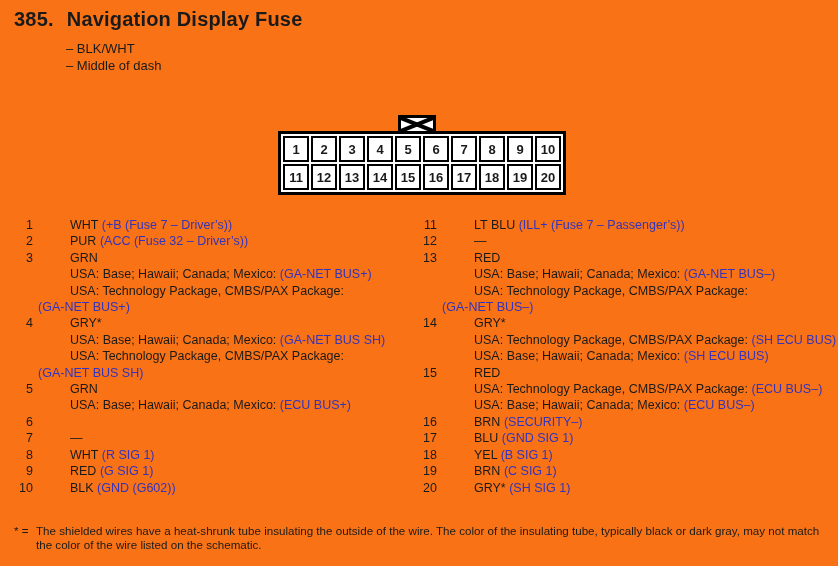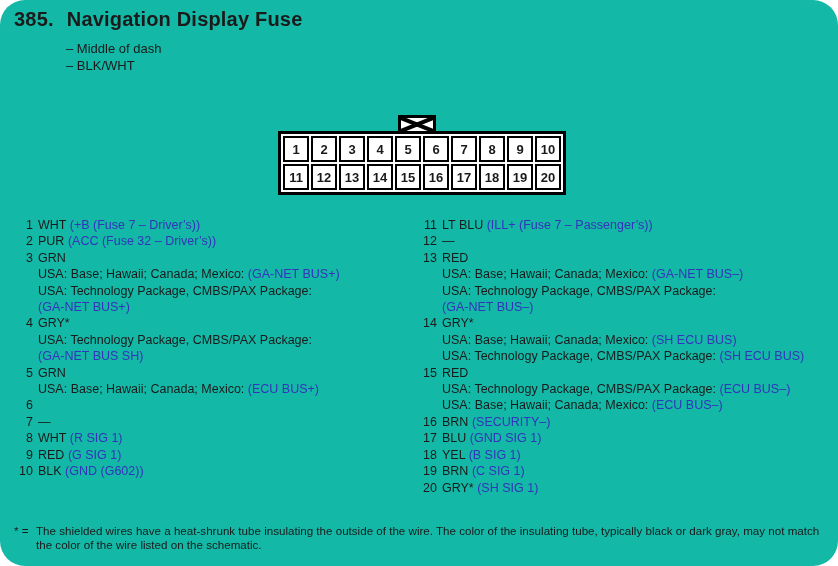--- a/index.html
+++ b/index.html
@@ -1,18 +1,18 @@
 <!DOCTYPE html>
 <html style="--blue: #3333bb;"><head>
 <meta charset="utf-8">
 <style>
   html,body{margin:0;padding:0;background:#fff;}
   .page{
-    position:relative;width:838px;height:566px;background:#14b8a6;
-    font-family:"Liberation Sans",sans-serif;color:#1a1a1a;overflow:hidden;border-radius:25px;
+    position:relative;width:838px;height:566px;background:#f97316;
+    font-family:"Liberation Sans",sans-serif;color:#1a1a1a;overflow:hidden;
   }
   .hdr{position:absolute;left:14px;top:8px;display:flex;gap:13px;
        font-weight:bold;font-size:20px;letter-spacing:.2px;}
   .bullets{position:absolute;left:66px;top:40px;font-size:13px;line-height:17px;}
   .bullet-line{white-space:pre;}
 
   
   .connector{position:absolute;left:278px;top:115px;width:290px;height:82px;}
   .key{position:absolute;left:120px;top:0;width:38px;height:19px;
        border:3px solid #000;background:#fff;z-index:2;box-sizing:border-box;}
@@ -26,41 +26,41 @@
 
   
   .pincol{position:absolute;top:217px;font-size:12.5px;line-height:16.4px;}
   #pins-left{left:14px;width:400px;}
   #pins-right{left:418px;width:414px;}
   .pin{display:flex;}
   .pin-num{flex:0 0 19px;text-align:right;margin-right:5px;white-space:pre;}
   .pin-lines{min-width:0;}
   .pin-line{white-space:pre;}
   .blue{color:var(--blue,#3333bb);}
-  .blk{color:#1a1a1a;}
+  .blk{color:#1a1a1a;margin-left:32px;}
 
   
   .footnote{position:absolute;left:14px;top:524px;width:814px;display:flex;
             font-size:11.6px;line-height:13.6px;}
   .fn-marker{flex:0 0 22px;white-space:pre;}
   .fn-text{flex:1;}
 </style>
 </head>
 <body>
 
 <div class="page">
 
   <div class="hdr">
     <span>385.</span>
     <span>Navigation Display Fuse</span>
   </div>
 
   <div class="bullets">
+    <div class="bullet-line">– BLK/WHT</div>
     <div class="bullet-line">– Middle of dash</div>
-    <div class="bullet-line">– BLK/WHT</div>
   </div>
 
   <div class="connector">
     <div class="key">
       <svg viewBox="0 0 32 13" preserveAspectRatio="none">
         <line x1="0" y1="0" x2="32" y2="13" stroke="#000" stroke-width="4"></line>
         <line x1="0" y1="13" x2="32" y2="0" stroke="#000" stroke-width="4"></line>
       </svg>
     </div>
     <div class="cbox" id="connector-grid">
@@ -106,20 +106,21 @@
           <div class="pin-line"><span class="blk">GRN</span></div>
           <div class="pin-line"><span class="blk">USA: Base; Hawaii; Canada; Mexico: </span><span class="blue">(GA-NET BUS+)</span></div>
           <div class="pin-line"><span class="blk">USA: Technology Package, CMBS/PAX Package:</span></div>
           <div class="pin-line"><span class="blue">(GA-NET BUS+)</span></div>
         </div>
       </div>
       <div class="pin">
         <span class="pin-num">4</span>
         <div class="pin-lines">
           <div class="pin-line"><span class="blk">GRY*</span></div>
+          <div class="pin-line"><span class="blk">USA: Base; Hawaii; Canada; Mexico: </span><span class="blue">(GA-NET BUS SH)</span></div>
           <div class="pin-line"><span class="blk">USA: Technology Package, CMBS/PAX Package:</span></div>
           <div class="pin-line"><span class="blue">(GA-NET BUS SH)</span></div>
         </div>
       </div>
       <div class="pin">
         <span class="pin-num">5</span>
         <div class="pin-lines">
           <div class="pin-line"><span class="blk">GRN</span></div>
           <div class="pin-line"><span class="blk">USA: Base; Hawaii; Canada; Mexico: </span><span class="blue">(ECU BUS+)</span></div>
         </div>
@@ -171,22 +172,22 @@
           <div class="pin-line"><span class="blk">RED</span></div>
           <div class="pin-line"><span class="blk">USA: Base; Hawaii; Canada; Mexico: </span><span class="blue">(GA-NET BUS–)</span></div>
           <div class="pin-line"><span class="blk">USA: Technology Package, CMBS/PAX Package:</span></div>
           <div class="pin-line"><span class="blue">(GA-NET BUS–)</span></div>
         </div>
       </div>
       <div class="pin">
         <span class="pin-num">14</span>
         <div class="pin-lines">
           <div class="pin-line"><span class="blk">GRY*</span></div>
+          <div class="pin-line"><span class="blk">USA: Technology Package, CMBS/PAX Package: </span><span class="blue">(SH ECU BUS)</span></div>
           <div class="pin-line"><span class="blk">USA: Base; Hawaii; Canada; Mexico: </span><span class="blue">(SH ECU BUS)</span></div>
-          <div class="pin-line"><span class="blk">USA: Technology Package, CMBS/PAX Package: </span><span class="blue">(SH ECU BUS)</span></div>
         </div>
       </div>
       <div class="pin">
         <span class="pin-num">15</span>
         <div class="pin-lines">
           <div class="pin-line"><span class="blk">RED</span></div>
           <div class="pin-line"><span class="blk">USA: Technology Package, CMBS/PAX Package: </span><span class="blue">(ECU BUS–)</span></div>
           <div class="pin-line"><span class="blk">USA: Base; Hawaii; Canada; Mexico: </span><span class="blue">(ECU BUS–)</span></div>
         </div>
       </div>

